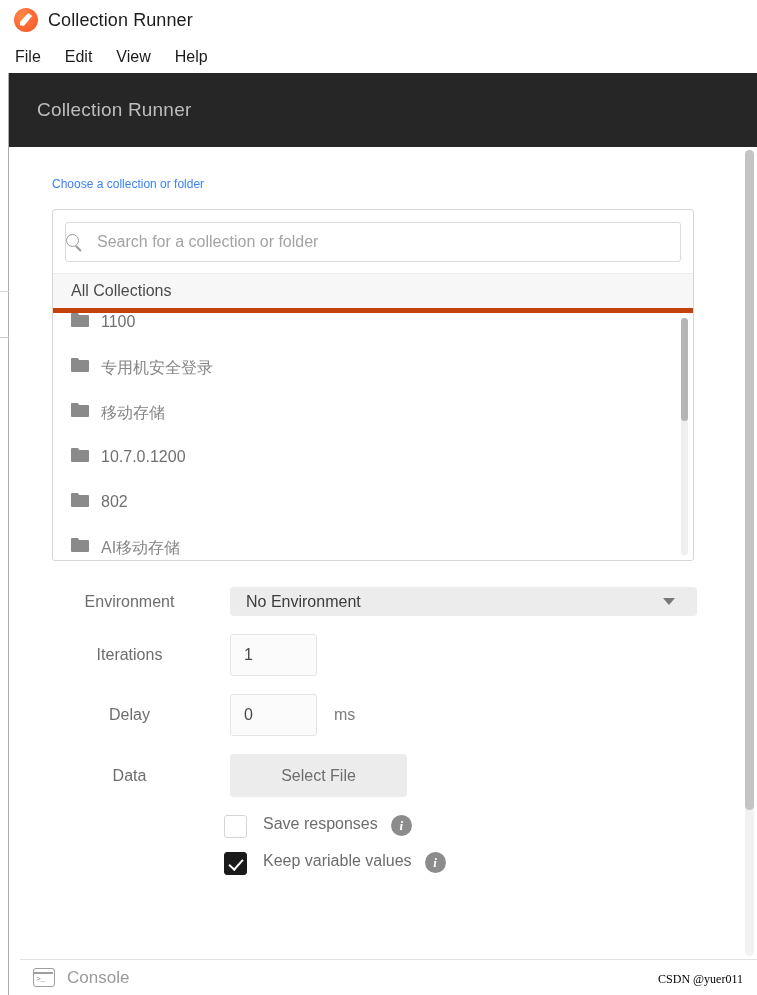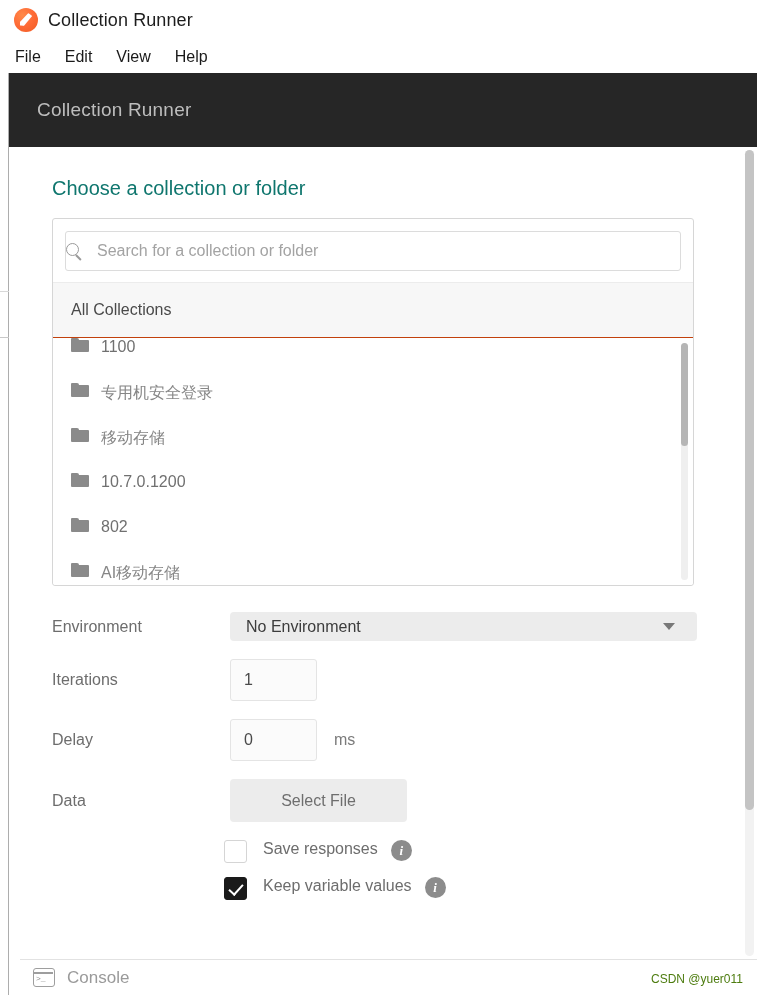--- a/index.html
+++ b/index.html
@@ -116,22 +116,22 @@
     overflow: hidden;
   }
   .content {
     position: absolute;
     left: 0; top: 0;
     width: 738px;
     padding: 30px 45px 0 43px;
   }
 
   .section-label {
-    font-size: 20px;
-    color: #0f766e;
+    font-size: 12px;
+    color: #3b82f6;
     margin-bottom: 18px;
   }
 
   
   .picker {
     width: 642px;
     border: 1px solid #d6d6d6;
     border-radius: 3px;
     background: #ffffff;
     position: relative;
@@ -175,24 +175,24 @@
     outline: none;
     font-size: 16px;
     color: #3a3a3a;
     font-family: "Liberation Sans", sans-serif;
     width: 90%;
     background: transparent;
   }
   .search-input::placeholder { color: #a3a3a3; }
 
   .all-collections {
-    height: 56px;
+    height: 40px;
     background: #f7f7f7;
     border-top: 1px solid #ececec;
-    border-bottom: 1px solid #c2410c;
+    border-bottom: 5px solid #c2410c;
     display: flex;
     align-items: center;
     padding-left: 18px;
     font-size: 16px;
     color: #4a4a4a;
   }
 
   .collection-list {
     position: relative;
     height: 247px;
@@ -251,21 +251,21 @@
   .form {
     margin-top: 26px;
   }
   .form-row {
     display: flex;
     align-items: center;
     margin-bottom: 18px;
   }
   .form-label {
     width: 178px;
-    text-align: left;
+    text-align: center;
     padding-right: 23px;
     font-size: 16px;
     color: #6d6d6d;
   }
   .env-select {
     width: 467px; height: 29px;
     background: #ececec;
     border-radius: 4px;
     display: flex;
     align-items: center;
@@ -412,22 +412,22 @@
     line-height: 10px;
   }
   .console-label {
     font-size: 17px;
     color: #9a9a9a;
   }
   .watermark {
     position: absolute;
     right: 14px; top: 972px;
     font-size: 12px;
-    color: #4d7c0f;
-    font-family: Liberation Sans, sans-serif;
+    color: #000000;
+    font-family: Liberation Serif, serif;
   }
 </style>
 </head>
 <body>
 
 <div id="app">
 
   <div class="behind-strip">
     <div class="behind-line-1"></div>
     <div class="behind-line-2"></div>

